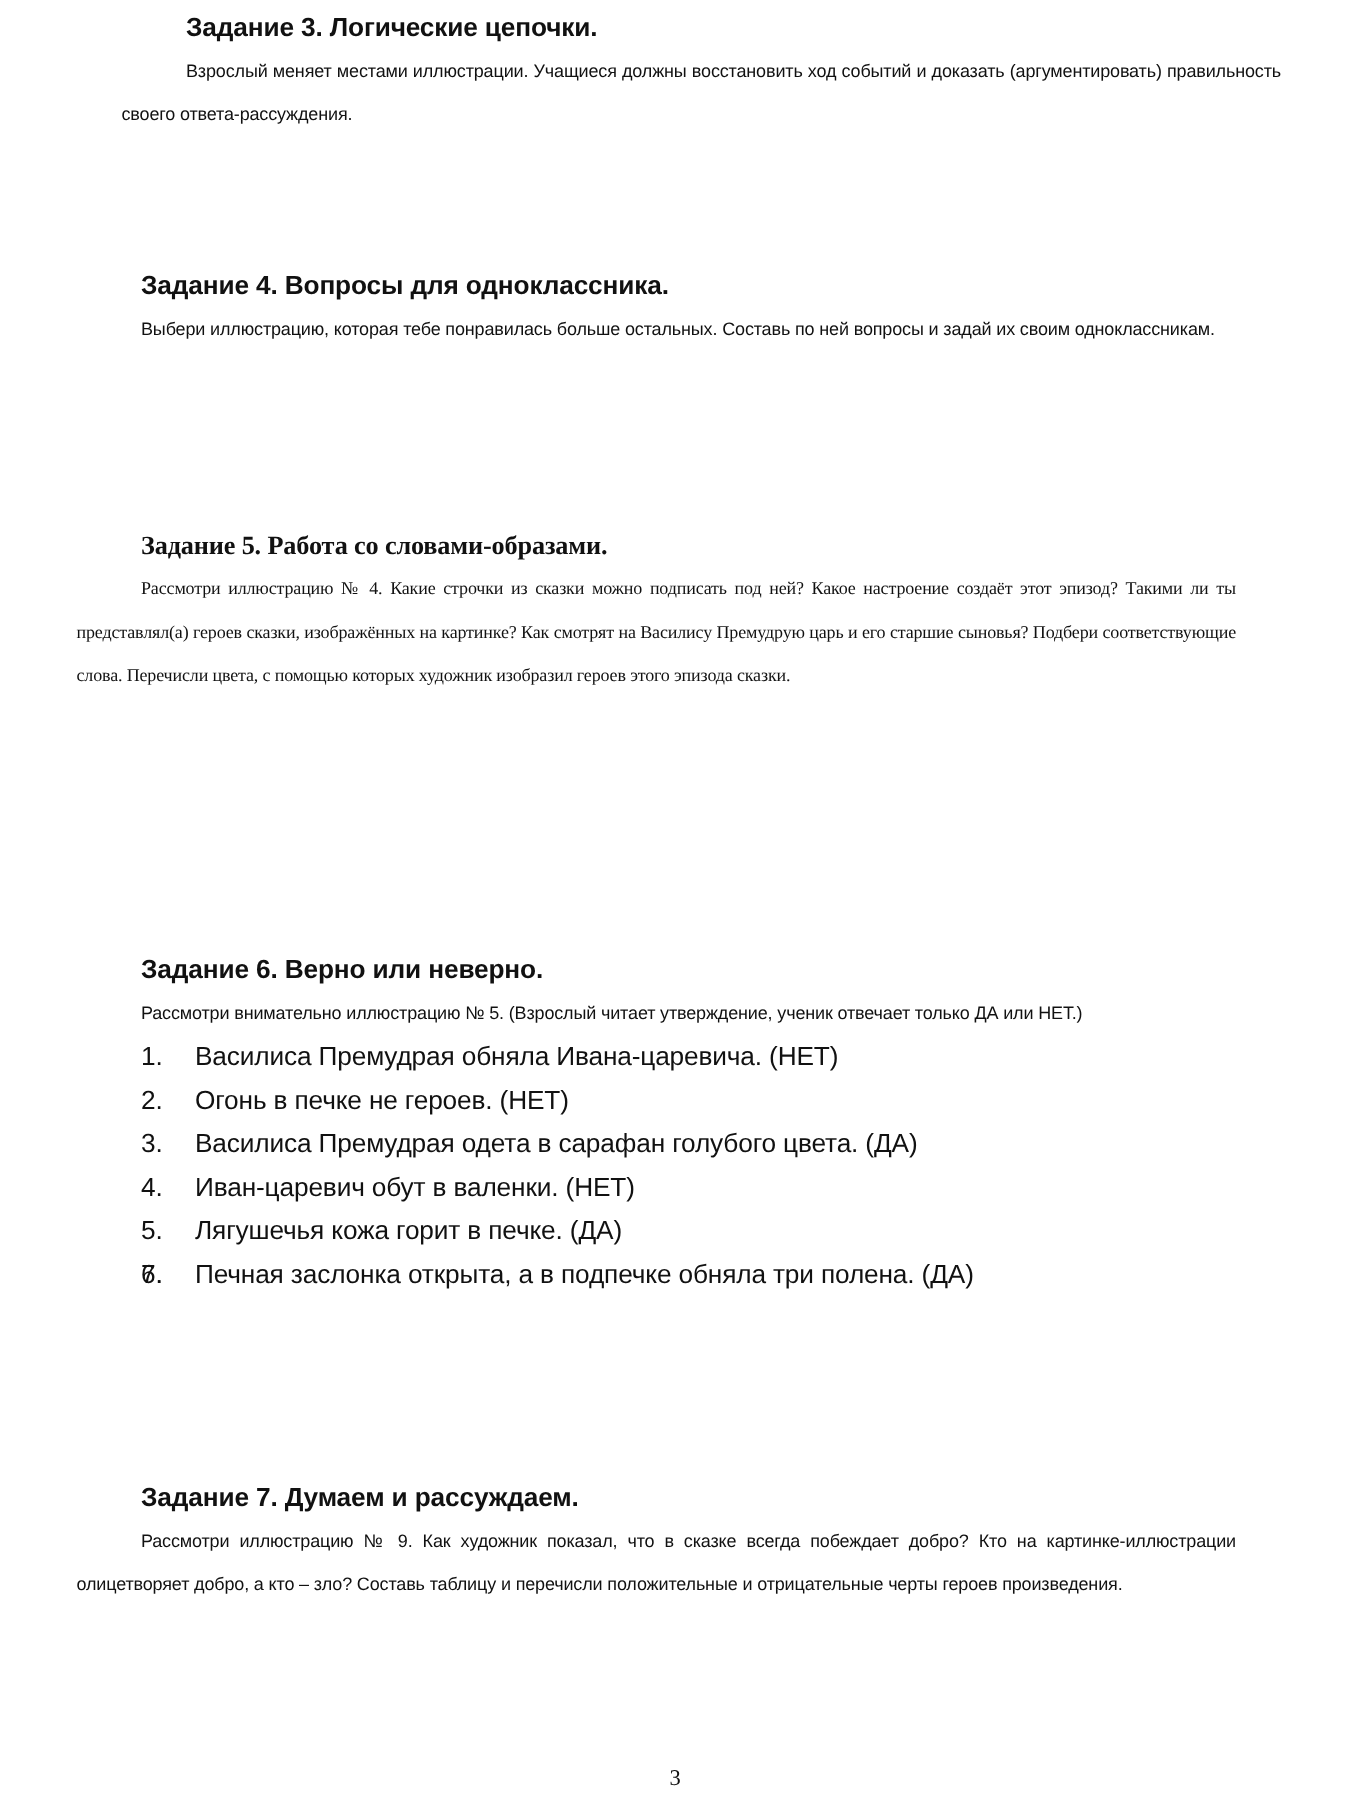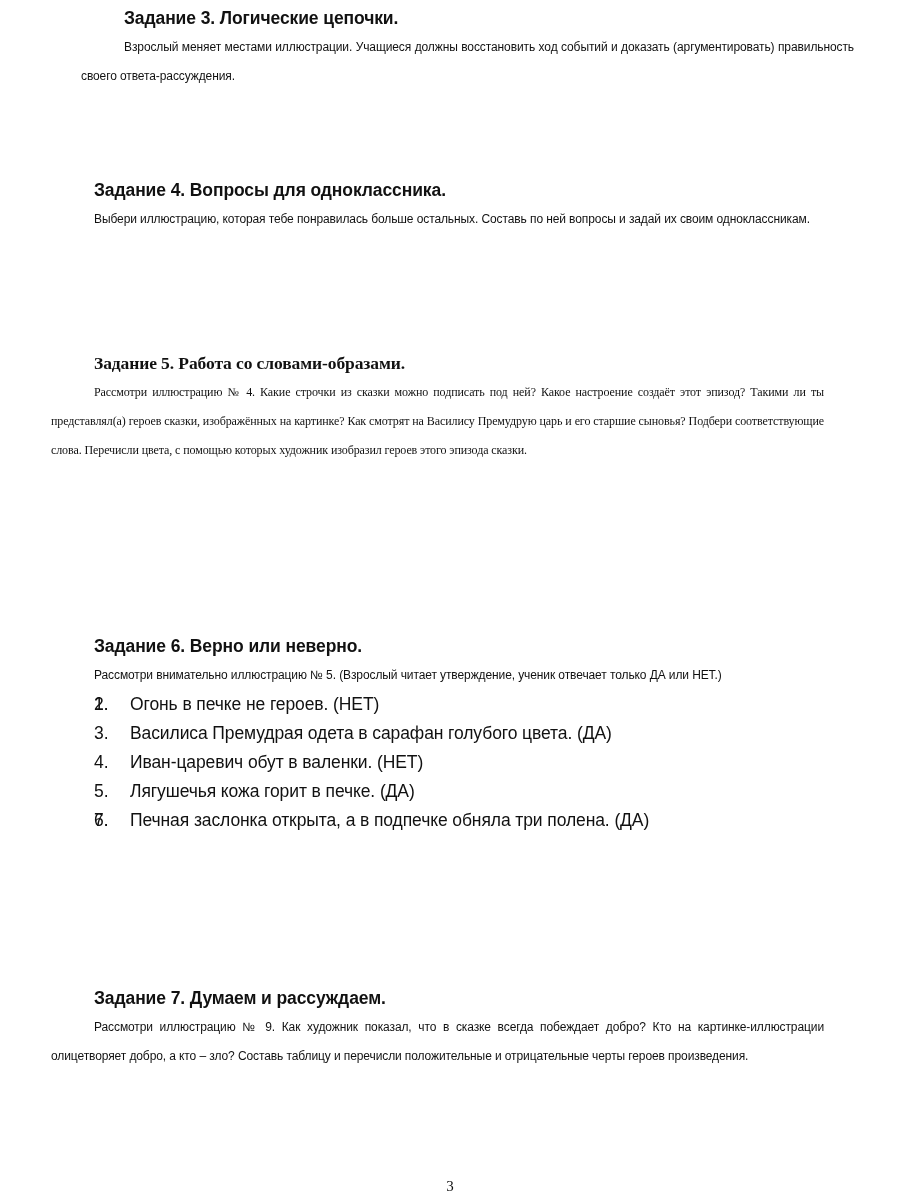--- a/index.html
+++ b/index.html
@@ -84,21 +84,21 @@
 
   <div class="section" style="top:349px;font-family:Liberation Serif, serif;">
     <div class="heading">Задание 5. Работа со словами-образами.</div>
     <div class="para">Рассмотри иллюстрацию № 4. Какие строчки из сказки можно подписать под ней? Какое настроение создаёт этот эпизод? Такими ли ты представлял(а) героев сказки, изображённых на картинке? Как смотрят на Василису Премудрую царь и его старшие сыновья? Подбери соответствующие слова. Перечисли цвета, с помощью которых художник изобразил героев этого эпизода сказки.</div>
   </div>
 
   <div class="section" style="top:608px;margin-top:24px;">
     <div class="heading">Задание 6. Верно или неверно.</div>
     <div class="para">Рассмотри внимательно иллюстрацию № 5. (Взрослый читает утверждение, ученик отвечает только ДА или НЕТ.)</div>
     <ol class="list">
-      <li><span class="num">1.</span></li>
+      <li><span class="num">1.</span><span>Василиса Премудрая обняла Ивана-царевича. (НЕТ)</span></li>
       <li><span class="num">2.</span><span>Огонь в печке не героев. (НЕТ)</span></li>
       <li><span class="num">3.</span><span>Василиса Премудрая одета в сарафан голубого цвета. (ДА)</span></li>
       <li><span class="num">4.</span><span>Иван-царевич обут в валенки. (НЕТ)</span></li>
       <li><span class="num">5.</span><span>Лягушечья кожа горит в печке. (ДА)</span></li>
       <li><span class="num">6.</span></li>
       <li><span class="num">7.</span><span>Печная заслонка открыта, а в подпечке обняла три полена. (ДА)</span></li>
     </ol>
   </div>
 
   <div class="section" style="top:984px;">

